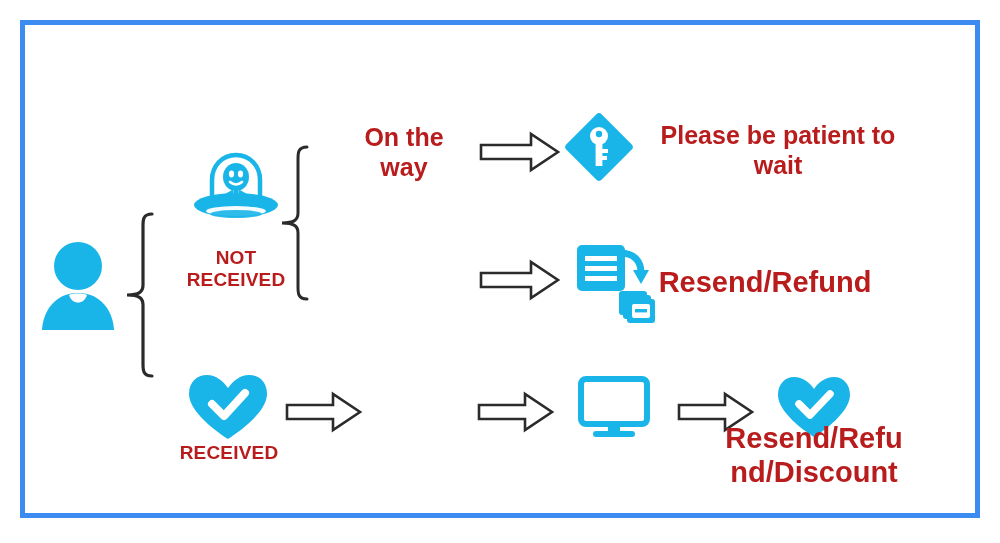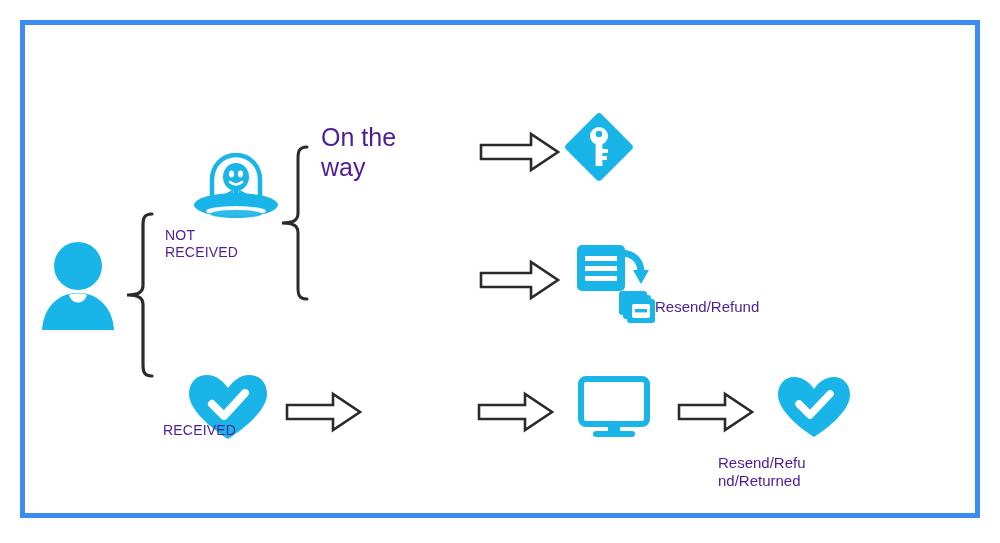--- a/index.html
+++ b/index.html
@@ -23,29 +23,30 @@
     left: 20px;
     top: 20px;
     width: 960px;
     height: 498px;
     border: 5px solid #3b8bf0;
     box-sizing: border-box;
     background: #ffffff;
   }
   .lbl {
     position: absolute;
-    color: #4c1d95;
-    font-weight: normal;
+    text-align: center;
+    color: #b91c1c;
+    font-weight: bold;
     line-height: 1.18;
     white-space: pre-line;
     box-sizing: border-box;
   }
   .lbl-big   { font-size: 25px; }
-  .lbl-mid   { font-size: 15px; margin-top: 33px; }
-  .lbl-small { font-size: 14px; letter-spacing: .2px; }
+  .lbl-mid   { font-size: 29px; }
+  .lbl-small { font-size: 19px; letter-spacing: .2px; margin-top: 20px; }
   .lbl-cap   { font-size: 18px; letter-spacing: .3px; }
 
   .icon-wrap { position: absolute; }
   .icon-wrap svg { display: block; }
 
   .brace { position: absolute; }
   .arrow { position: absolute; }
 </style>
 </head>
 <body>
@@ -109,20 +110,22 @@
       <svg width="80" height="80" viewBox="0 0 80 80" aria-hidden="true">
         <rect x="15" y="15" width="50" height="50" rx="4" fill="#19b5e8" transform="rotate(45 40 40)"></rect>
         <circle cx="40" cy="29" r="9" fill="#ffffff"></circle>
         <circle cx="40" cy="27" r="3.2" fill="#19b5e8"></circle>
         <rect x="36.6" y="34" width="6.8" height="25" fill="#ffffff"></rect>
         <rect x="43" y="42" width="6" height="4" fill="#ffffff"></rect>
         <rect x="43" y="49" width="5" height="4" fill="#ffffff"></rect>
       </svg>
     </div>
 
+    <div class="lbl lbl-big" style="left:608px; top:96px; width:290px;">Please be patient to
+wait</div>
 
 
     <div class="arrow" style="left:452px; top:233px; width:86px; height:44px;">
       <svg width="86" height="44" viewBox="0 0 86 44" aria-hidden="true">
         <path d="M4 15 L54 15 L54 4 L81 22 L54 40 L54 29 L4 29 Z" fill="#ffffff" stroke="#2b2b2b" stroke-width="2.6" stroke-linejoin="miter"></path>
       </svg>
     </div>
 
     <div class="icon-wrap" style="left:548px; top:214px; width:90px; height:86px;">
       <svg width="90" height="86" viewBox="0 0 90 86" aria-hidden="true">
@@ -177,16 +180,16 @@
       </svg>
     </div>
 
     <div class="icon-wrap" style="left:749px; top:350px; width:80px; height:66px;">
       <svg width="80" height="66" viewBox="0 0 80 66" aria-hidden="true">
         <path d="M40 62 C40 62 4 40 4 20 C4 9 11 2 20 2 C29 2 36 8 40 14 C44 8 51 2 60 2 C69 2 76 9 76 20 C76 40 40 62 40 62 Z" fill="#19b5e8"></path>
         <path d="M25 29 L36 40 L56 19" fill="none" stroke="#ffffff" stroke-width="7.5" stroke-linecap="round" stroke-linejoin="round"></path>
       </svg>
     </div>
     <div class="lbl lbl-mid" style="left:693px; top:396px; width:192px;">Resend/Refu
-nd/Returned</div>
+nd/Discount</div>
 
   </div>
 </div>
 
 </body></html>

